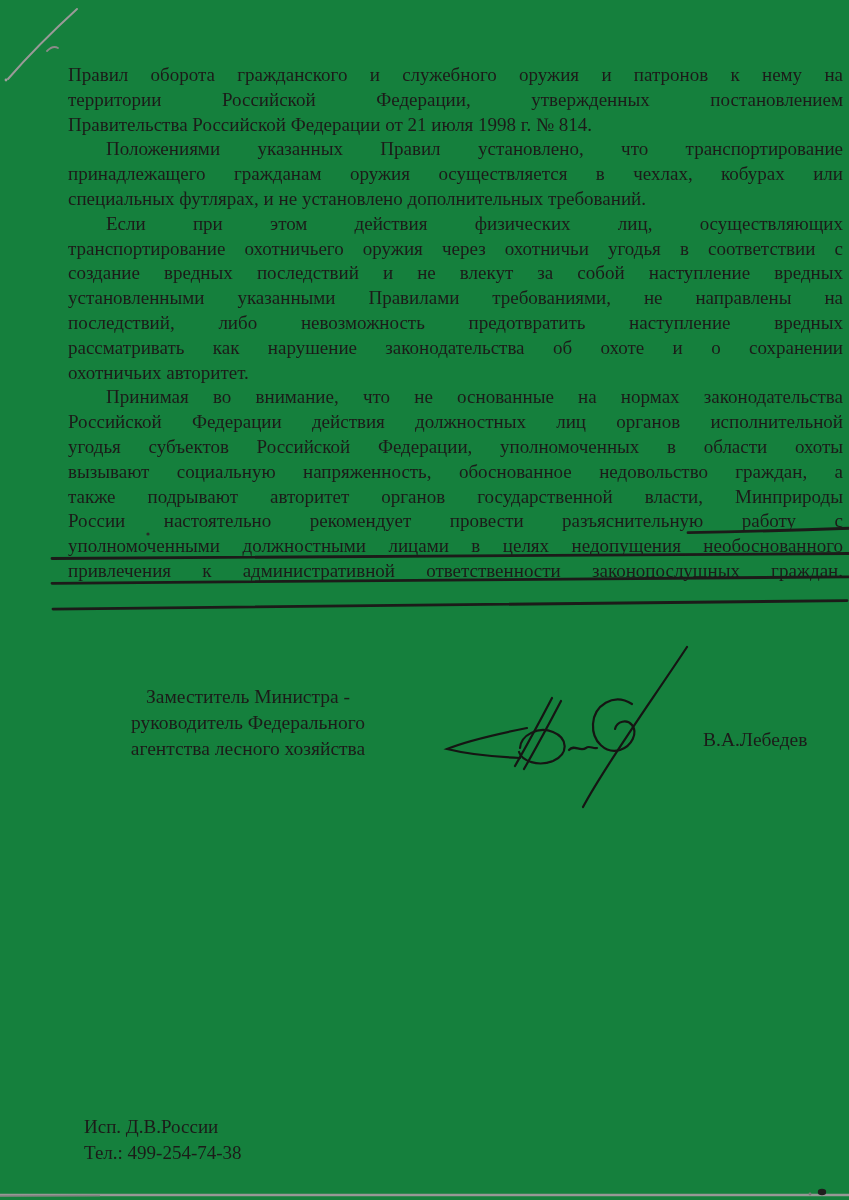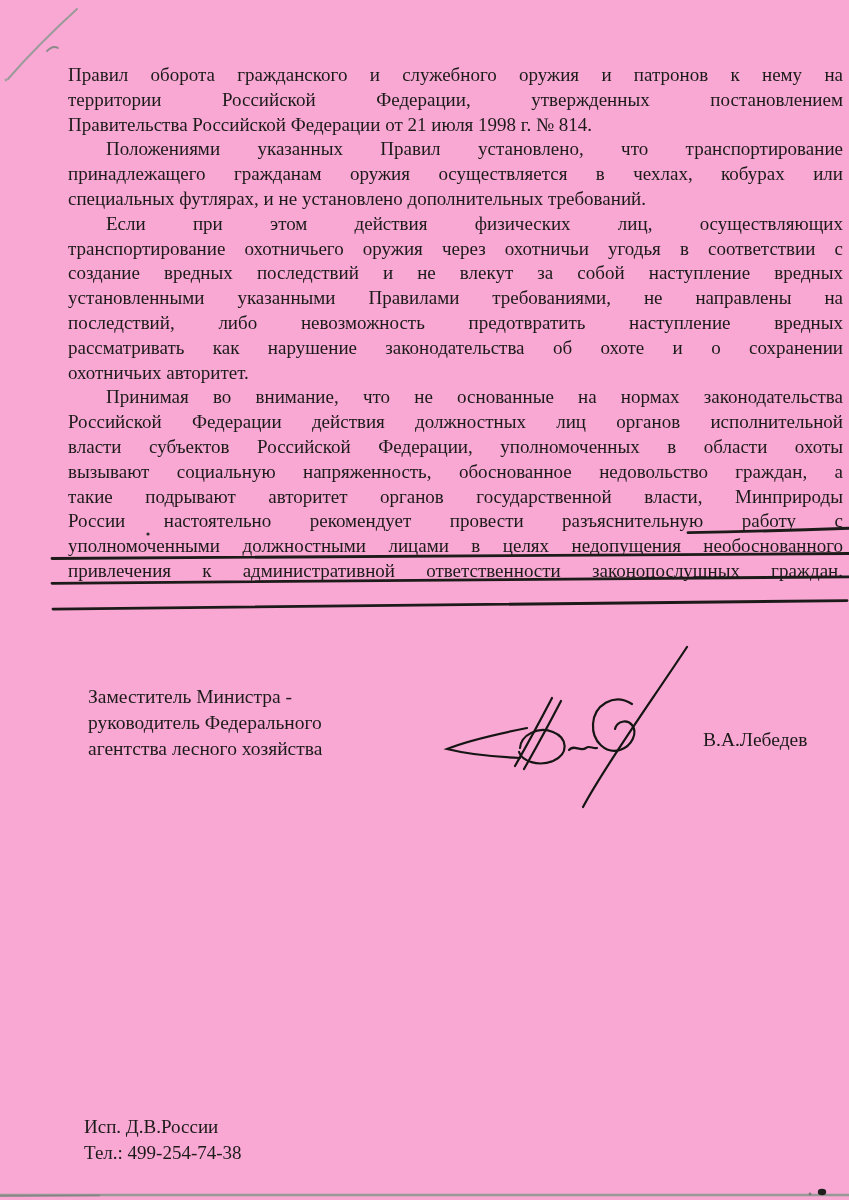--- a/index.html
+++ b/index.html
@@ -1,19 +1,19 @@
 <!DOCTYPE html>
 <html><head>
 <meta charset="utf-8">
 <style>
   html,body{margin:0;padding:0;background:#fcfbf8;}
   .page{
     position:relative;
     width:849px;height:1200px;
-    background:#f9a8d4;
+    background:#15803d;
     overflow:hidden;
     font-family:"Liberation Serif", serif;
     color:#1c1b19;
   }
   .text-block{
     position:absolute;left:68px;top:63px;width:775px;
     font-size:19px;line-height:24.8px;
   }
   .paragraph{margin:0;padding:0;}
   .tline{
@@ -24,21 +24,21 @@
     overflow:visible;
   }
   .tline.no-just{text-align-last:left;-moz-text-align-last:left;}
   .tline.indent{text-indent:38px;}
   .underline-svg{
     position:absolute;left:-20px;top:0;width:820px;height:560px;
     pointer-events:none;overflow:visible;
   }
   .sig-title{
     position:absolute;left:88px;top:684px;width:320px;
-    font-size:19.5px;line-height:26.2px;
+    font-size:19.5px;line-height:26.2px;text-align:center;
   }
   .sig-name{
     position:absolute;left:703px;top:728px;
     font-size:19.5px;line-height:24px;
   }
   .footer-block{
     position:absolute;left:84px;top:1114px;
     font-size:19px;line-height:26px;
   }
   .artifacts-svg{
@@ -74,23 +74,23 @@
         <div class="tline">транспортирование охотничьего оружия через охотничьи угодья в соответствии с</div>
         <div class="tline">создание вредных последствий и не влекут за собой наступление вредных</div>
         <div class="tline">установленными указанными Правилами требованиями, не направлены на</div>
         <div class="tline">последствий, либо невозможность предотвратить наступление вредных</div>
         <div class="tline">рассматривать как нарушение законодательства об охоте и о сохранении</div>
         <div class="tline no-just">охотничьих авторитет.</div>
       </div>
       <div class="paragraph">
         <div class="tline indent">Принимая во внимание, что не основанные на нормах законодательства</div>
         <div class="tline">Российской Федерации действия должностных лиц органов исполнительной</div>
-        <div class="tline">власти субъектов Российской Федерации, уполномоченных в области охоты</div>
+        <div class="tline">угодья субъектов Российской Федерации, уполномоченных в области охоты</div>
         <div class="tline">вызывают социальную напряженность, обоснованное недовольство граждан, а</div>
-        <div class="tline">такие подрывают авторитет органов государственной власти, Минприроды</div>
+        <div class="tline">также подрывают авторитет органов государственной власти, Минприроды</div>
         <div class="tline">России настоятельно рекомендует провести разъяснительную работу с</div>
         <div class="tline">уполномоченными должностными лицами в целях недопущения необоснованного</div>
         <div class="tline">привлечения к административной ответственности законопослушных граждан.</div>
       </div>
     </div>
 
   <div class="sig-title">
     <div>Заместитель Министра -</div>
     <div>руководитель Федерального</div>
     <div>агентства лесного хозяйства</div>

